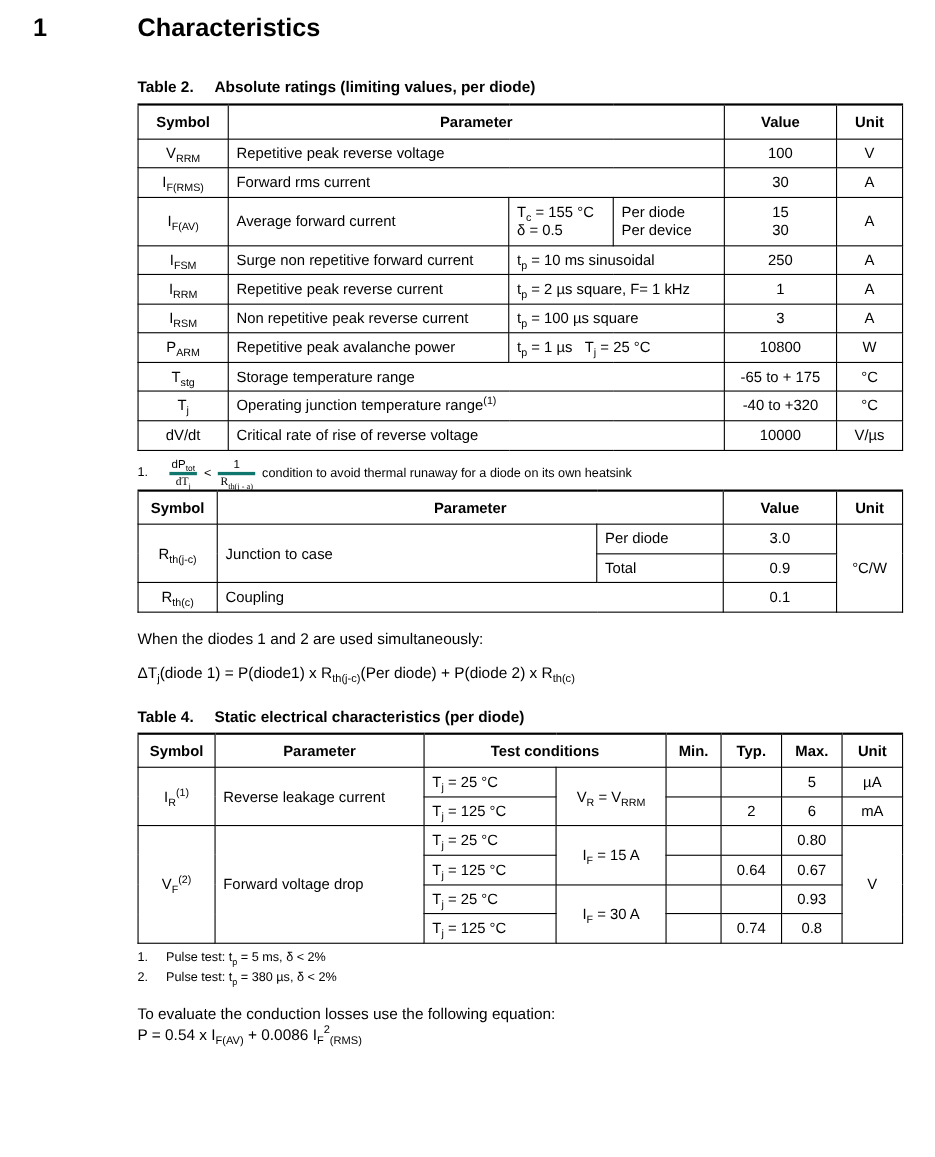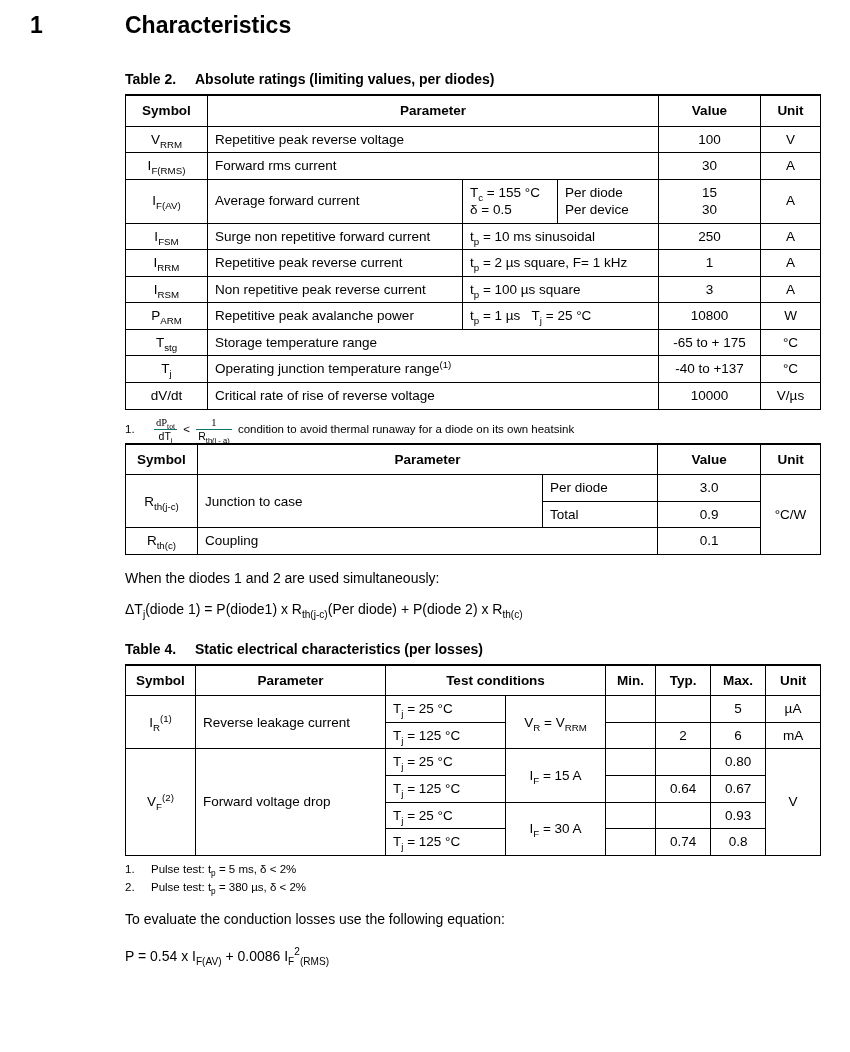--- a/index.html
+++ b/index.html
@@ -47,48 +47,48 @@
   sub, sup { font-size: 0.72em; line-height: 0; text-align: center; }
 
   
   .footnote { display: flex; font-size: 11.5px; margin-top: 6px; align-items: center; }
   .fn-num { width: 26px; flex-shrink: 0; }
   .fn-body { line-height: 1.25; }
   .fn-gap { margin-top: 4px; }
 
   
   .frac { display: inline-block; text-align: center; vertical-align: middle; font-size: 10.5px; margin: 0 3px; }
-  .fr-num { display: block; border-bottom: 1px solid #0f766e; padding: 0 2px; font-family: Liberation Serif, serif; }
-  .fr-den { display: block; padding: 0 2px; }
+  .fr-num { display: block; border-bottom: 3px solid #0f766e; padding: 0 2px; }
+  .fr-den { display: block; padding: 0 2px; font-family: Liberation Serif, serif; }
 
   
   .para { font-size: 14px; margin: 14px 0 0 0; line-height: 1.35; }
   .para.eq { margin-top: 12px; }
   .closing { margin-top: 16px; }
-  .closing-eq { margin-top: 18px; }
+  .closing-eq { margin-top: 0; }
 
   .sp-t2 { margin-top: 32px; }
   .sp-t3 { margin-top: 12px; }
   .sp-t4 { margin-top: 22px; }
 </style>
 </head>
 <body>
 
 <div class="page">
 
   <div class="heading">
     <div class="heading-num">1</div>
     <h1 class="heading-title">Characteristics</h1>
   </div>
 
   <div class="content">
 
     <div class="caption sp-t2">
       <span class="cap-label">Table 2.</span>
-      <span class="cap-title">Absolute ratings (limiting values, per diodes)</span>
+      <span class="cap-title">Absolute ratings (limiting values, per diode)</span>
     </div>
 
     <table class="t">
       <colgroup>
         <col style="width:82px">
           <col style="width:255px">
           <col style="width:95px">
           <col style="width:101px">
           <col style="width:102px">
           <col style="width:60px">
@@ -161,21 +161,21 @@
         </tr>
         <tr>
           <td class="c">T<sub>stg</sub></td>
           <td colspan="3" class="l">Storage temperature range</td>
           <td class="c">-65 to + 175</td>
           <td class="c">°C</td>
         </tr>
         <tr>
           <td class="c">T<sub>j</sub></td>
           <td colspan="3" class="l">Operating junction temperature range<sup>(1)</sup></td>
-          <td class="c">-40 to +137</td>
+          <td class="c">-40 to +320</td>
           <td class="c">°C</td>
         </tr>
         <tr>
           <td class="c">dV/dt</td>
           <td colspan="3" class="l">Critical rate of rise of reverse voltage</td>
           <td class="c">10000</td>
           <td class="c">V/µs</td>
         </tr>
       </tbody>
     </table>
@@ -225,21 +225,21 @@
           <td class="c">0.1</td>
         </tr>
       </tbody>
     </table>
 
     <p class="para">When the diodes 1 and 2 are used simultaneously:</p>
     <p class="para eq">ΔT<sub>j</sub>(diode 1) = P(diode1) x R<sub>th(j-c)</sub>(Per diode) + P(diode 2) x R<sub>th(c)</sub></p>
 
     <div class="caption sp-t4">
       <span class="cap-label">Table 4.</span>
-      <span class="cap-title">Static electrical characteristics (per losses)</span>
+      <span class="cap-title">Static electrical characteristics (per diode)</span>
     </div>
 
     <table class="t">
       <colgroup>
         <col style="width:70px">
           <col style="width:190px">
           <col style="width:120px">
           <col style="width:100px">
           <col style="width:50px">
           <col style="width:55px">

